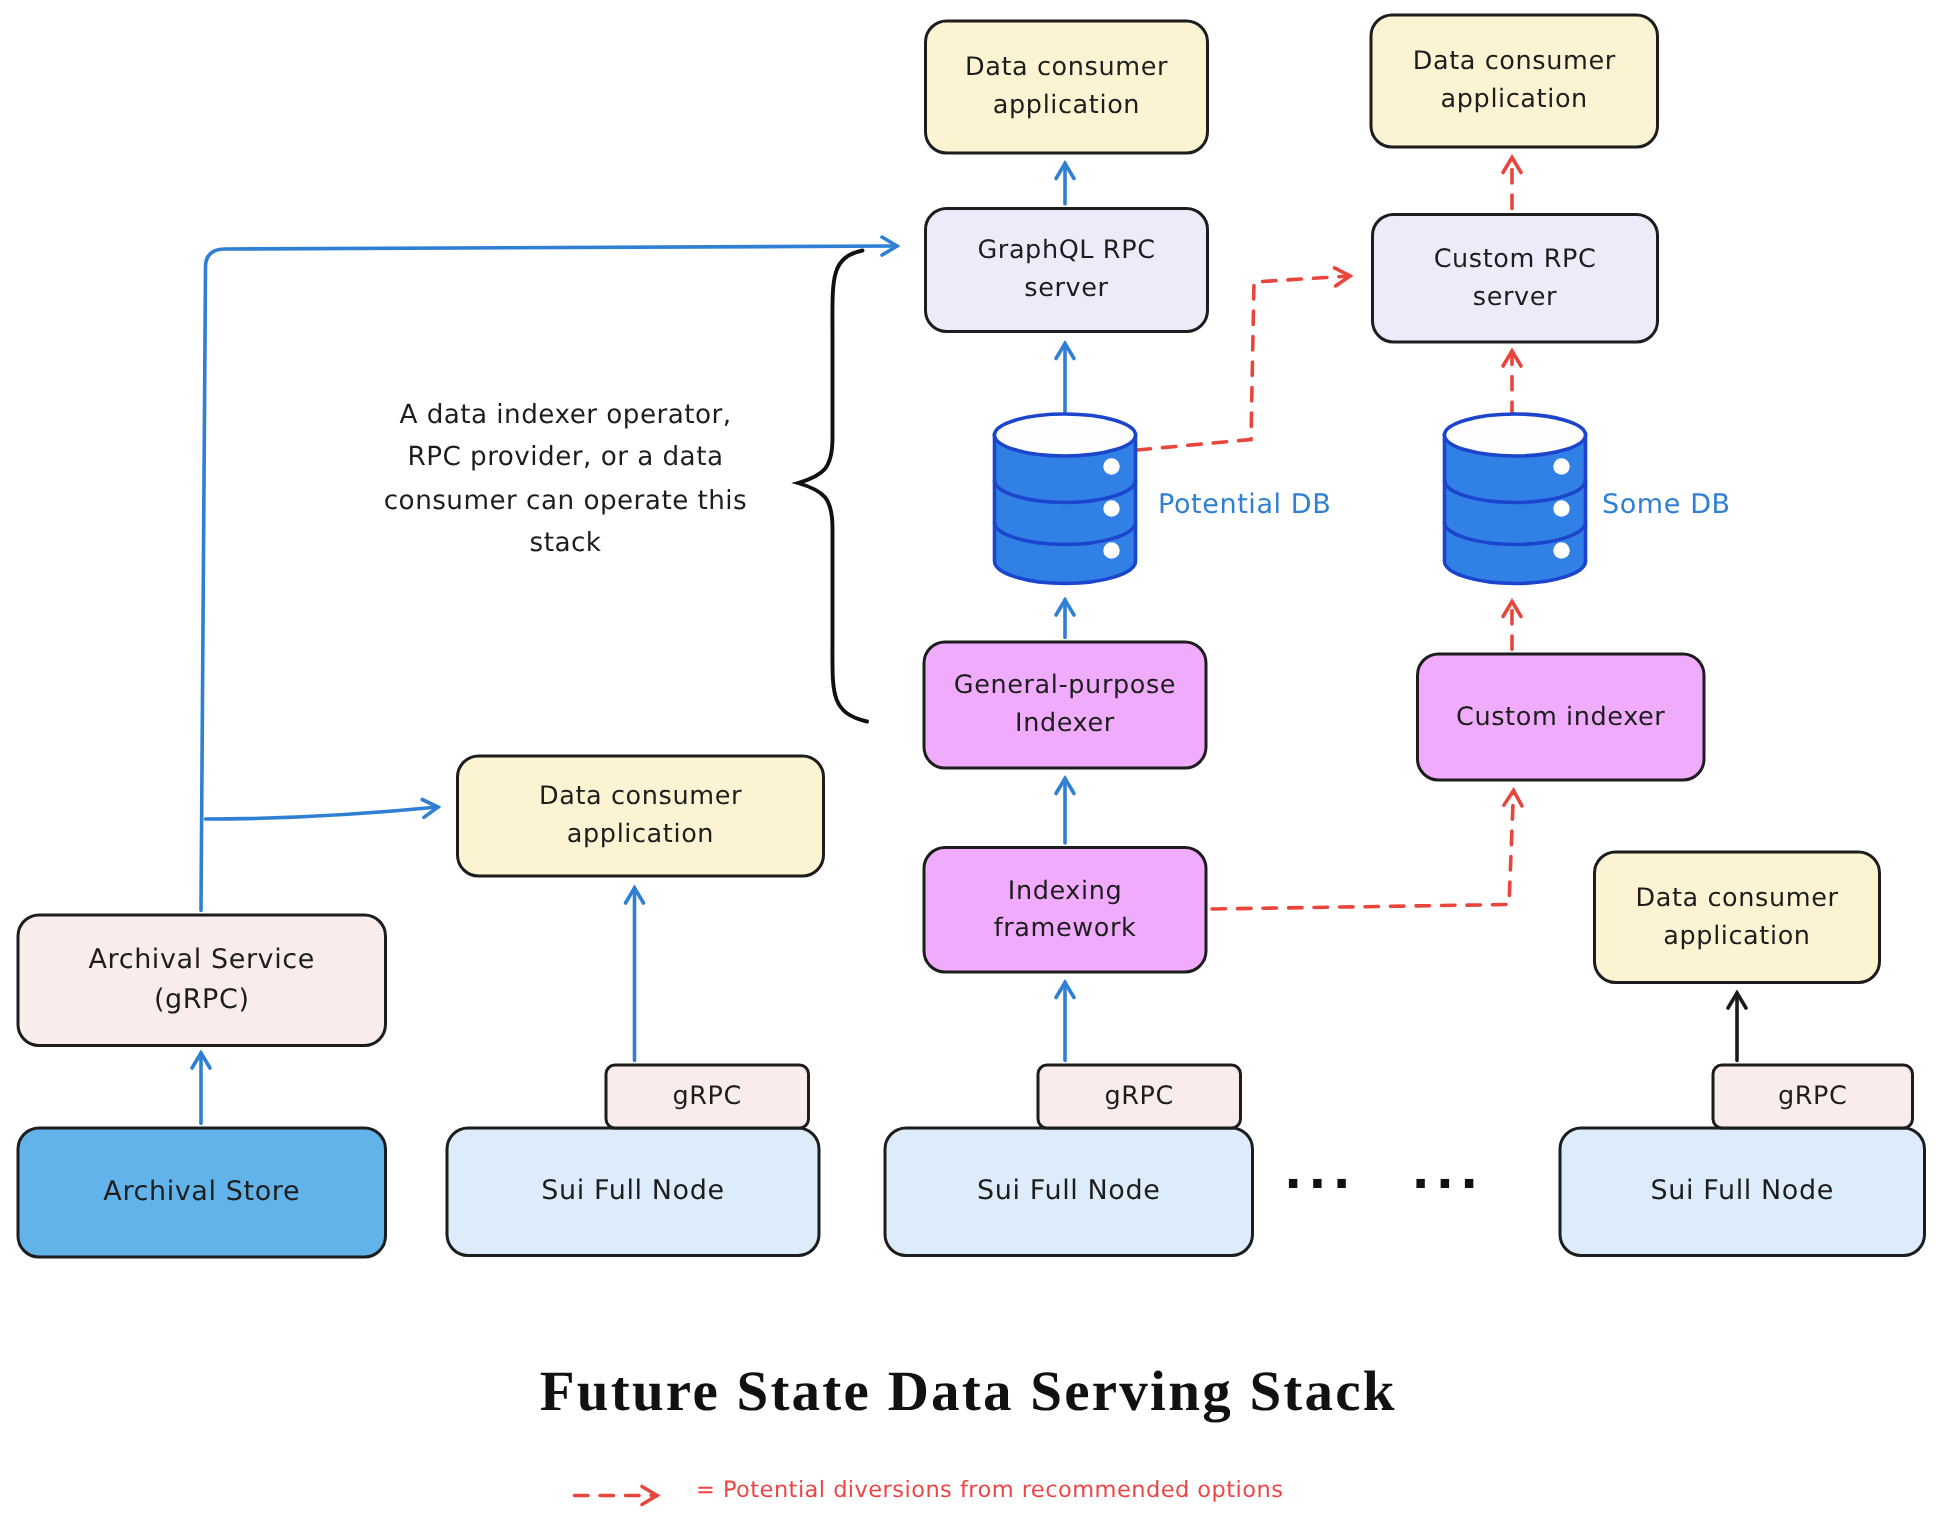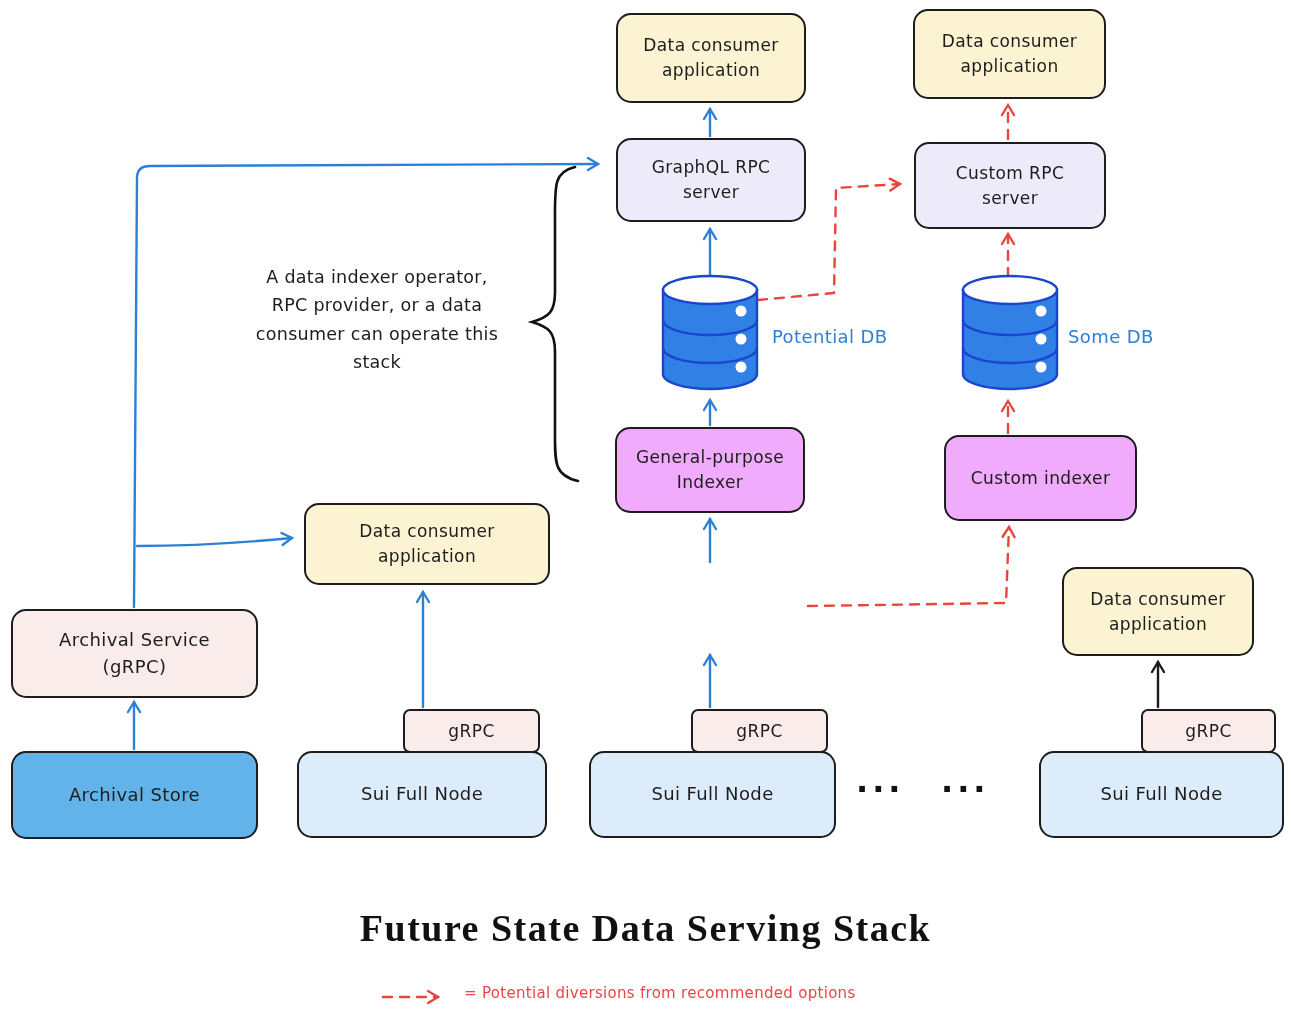--- a/index.html
+++ b/index.html
@@ -131,20 +131,24 @@
 
   <div class="node gray" style="left:615px;top:427px;width:190px;height:86px;">
     <span class="node-label">General-purpose
 Indexer</span>
   </div>
 
   <div class="node gray" style="left:944px;top:435px;width:193px;height:86px;">
     <span class="node-label">Custom indexer</span>
   </div>
 
+  <div class="node gray" style="left:615px;top:564px;width:190px;height:85px;">
+    <span class="node-label">Indexing
+framework</span>
+  </div>
 
   <div class="node yellow" style="left:304px;top:503px;width:246px;height:82px;">
     <span class="node-label">Data consumer
 application</span>
   </div>
 
   <div class="node yellow" style="left:1062px;top:567px;width:192px;height:89px;">
     <span class="node-label">Data consumer
 application</span>
   </div>

